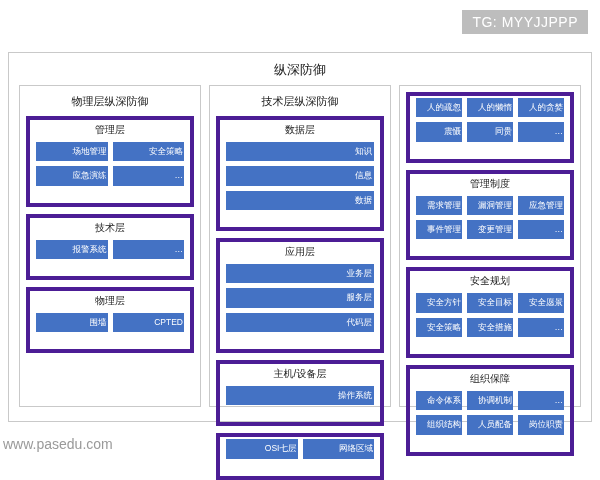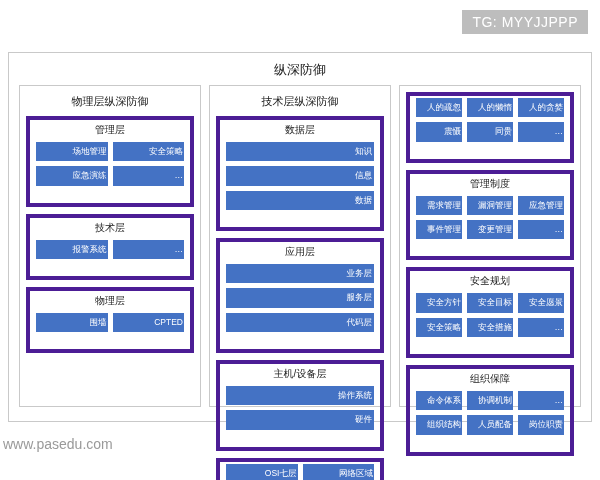--- a/index.html
+++ b/index.html
@@ -178,23 +178,20 @@
         <div class="row">
           <div class="cell">代码层</div>
         </div>
       </div>
 
       <div class="group stack">
         <div class="group-title">主机/设备层</div>
         <div class="row">
           <div class="cell">操作系统</div>
         </div>
-        <div class="row">
-          <div class="cell">硬件</div>
-        </div>
       </div>
 
       <div class="group">
         <div class="row">
           <div class="cell">OSI七层</div>
           <div class="cell">网络区域</div>
         </div>
       </div>
     </div>
 

